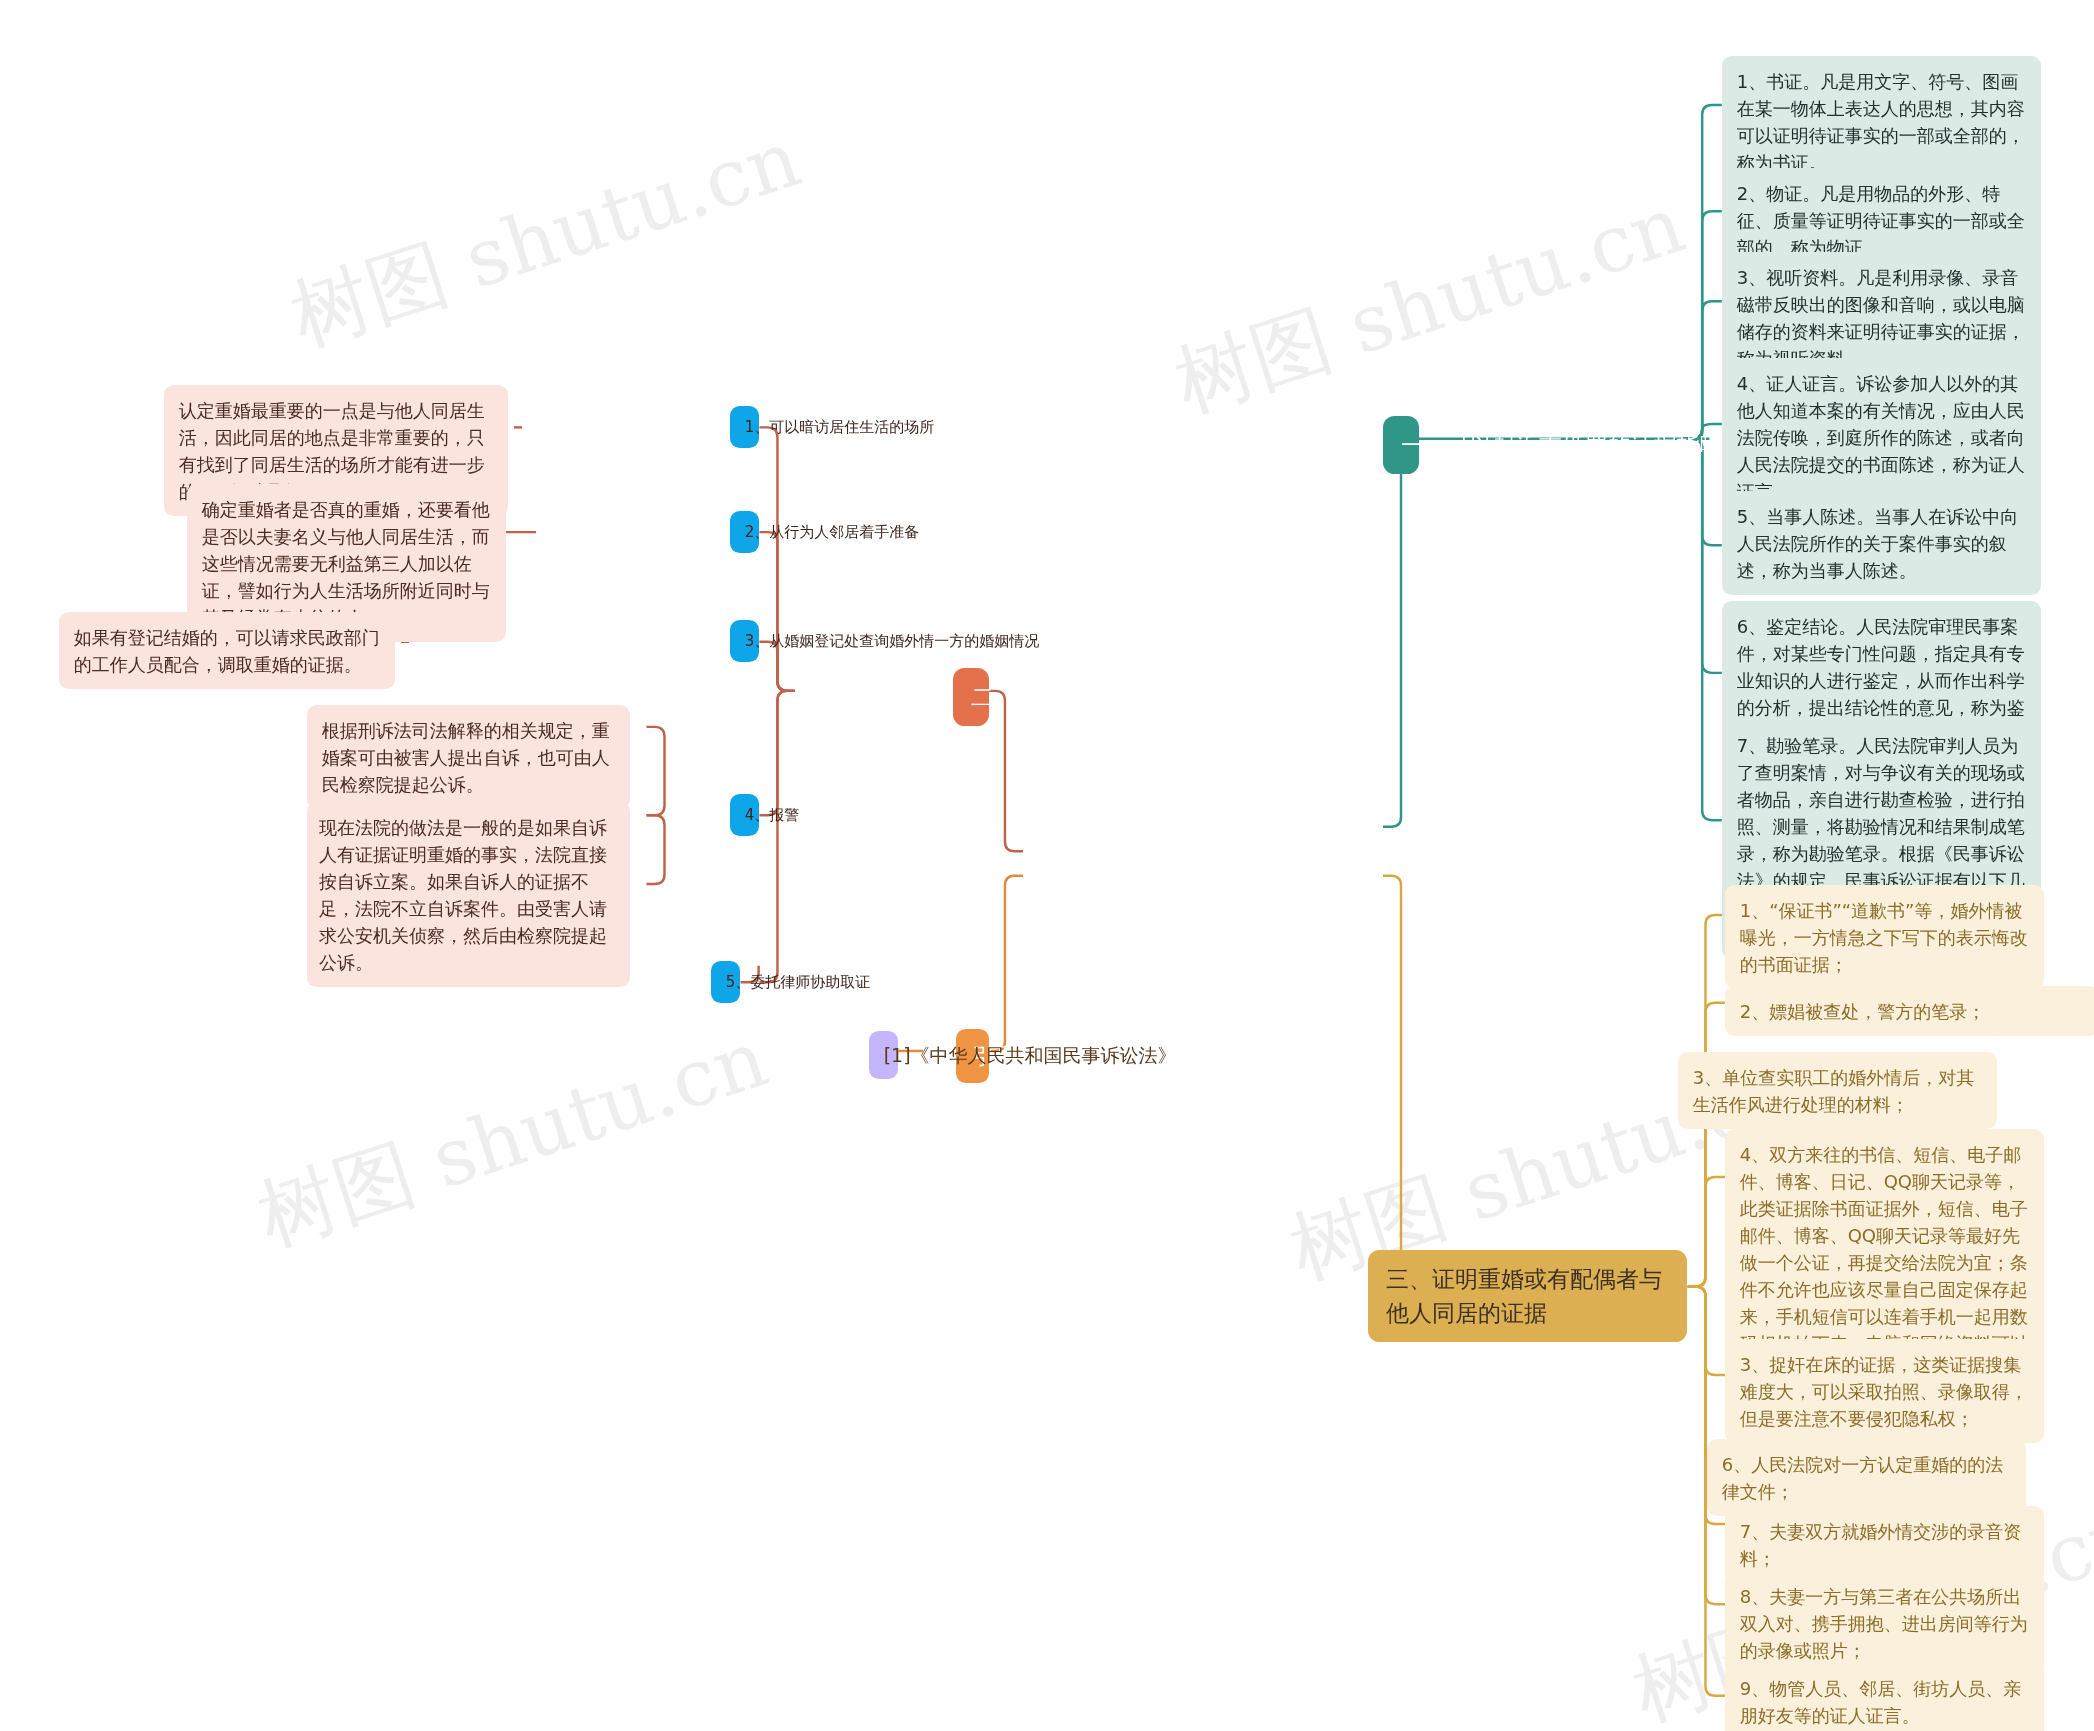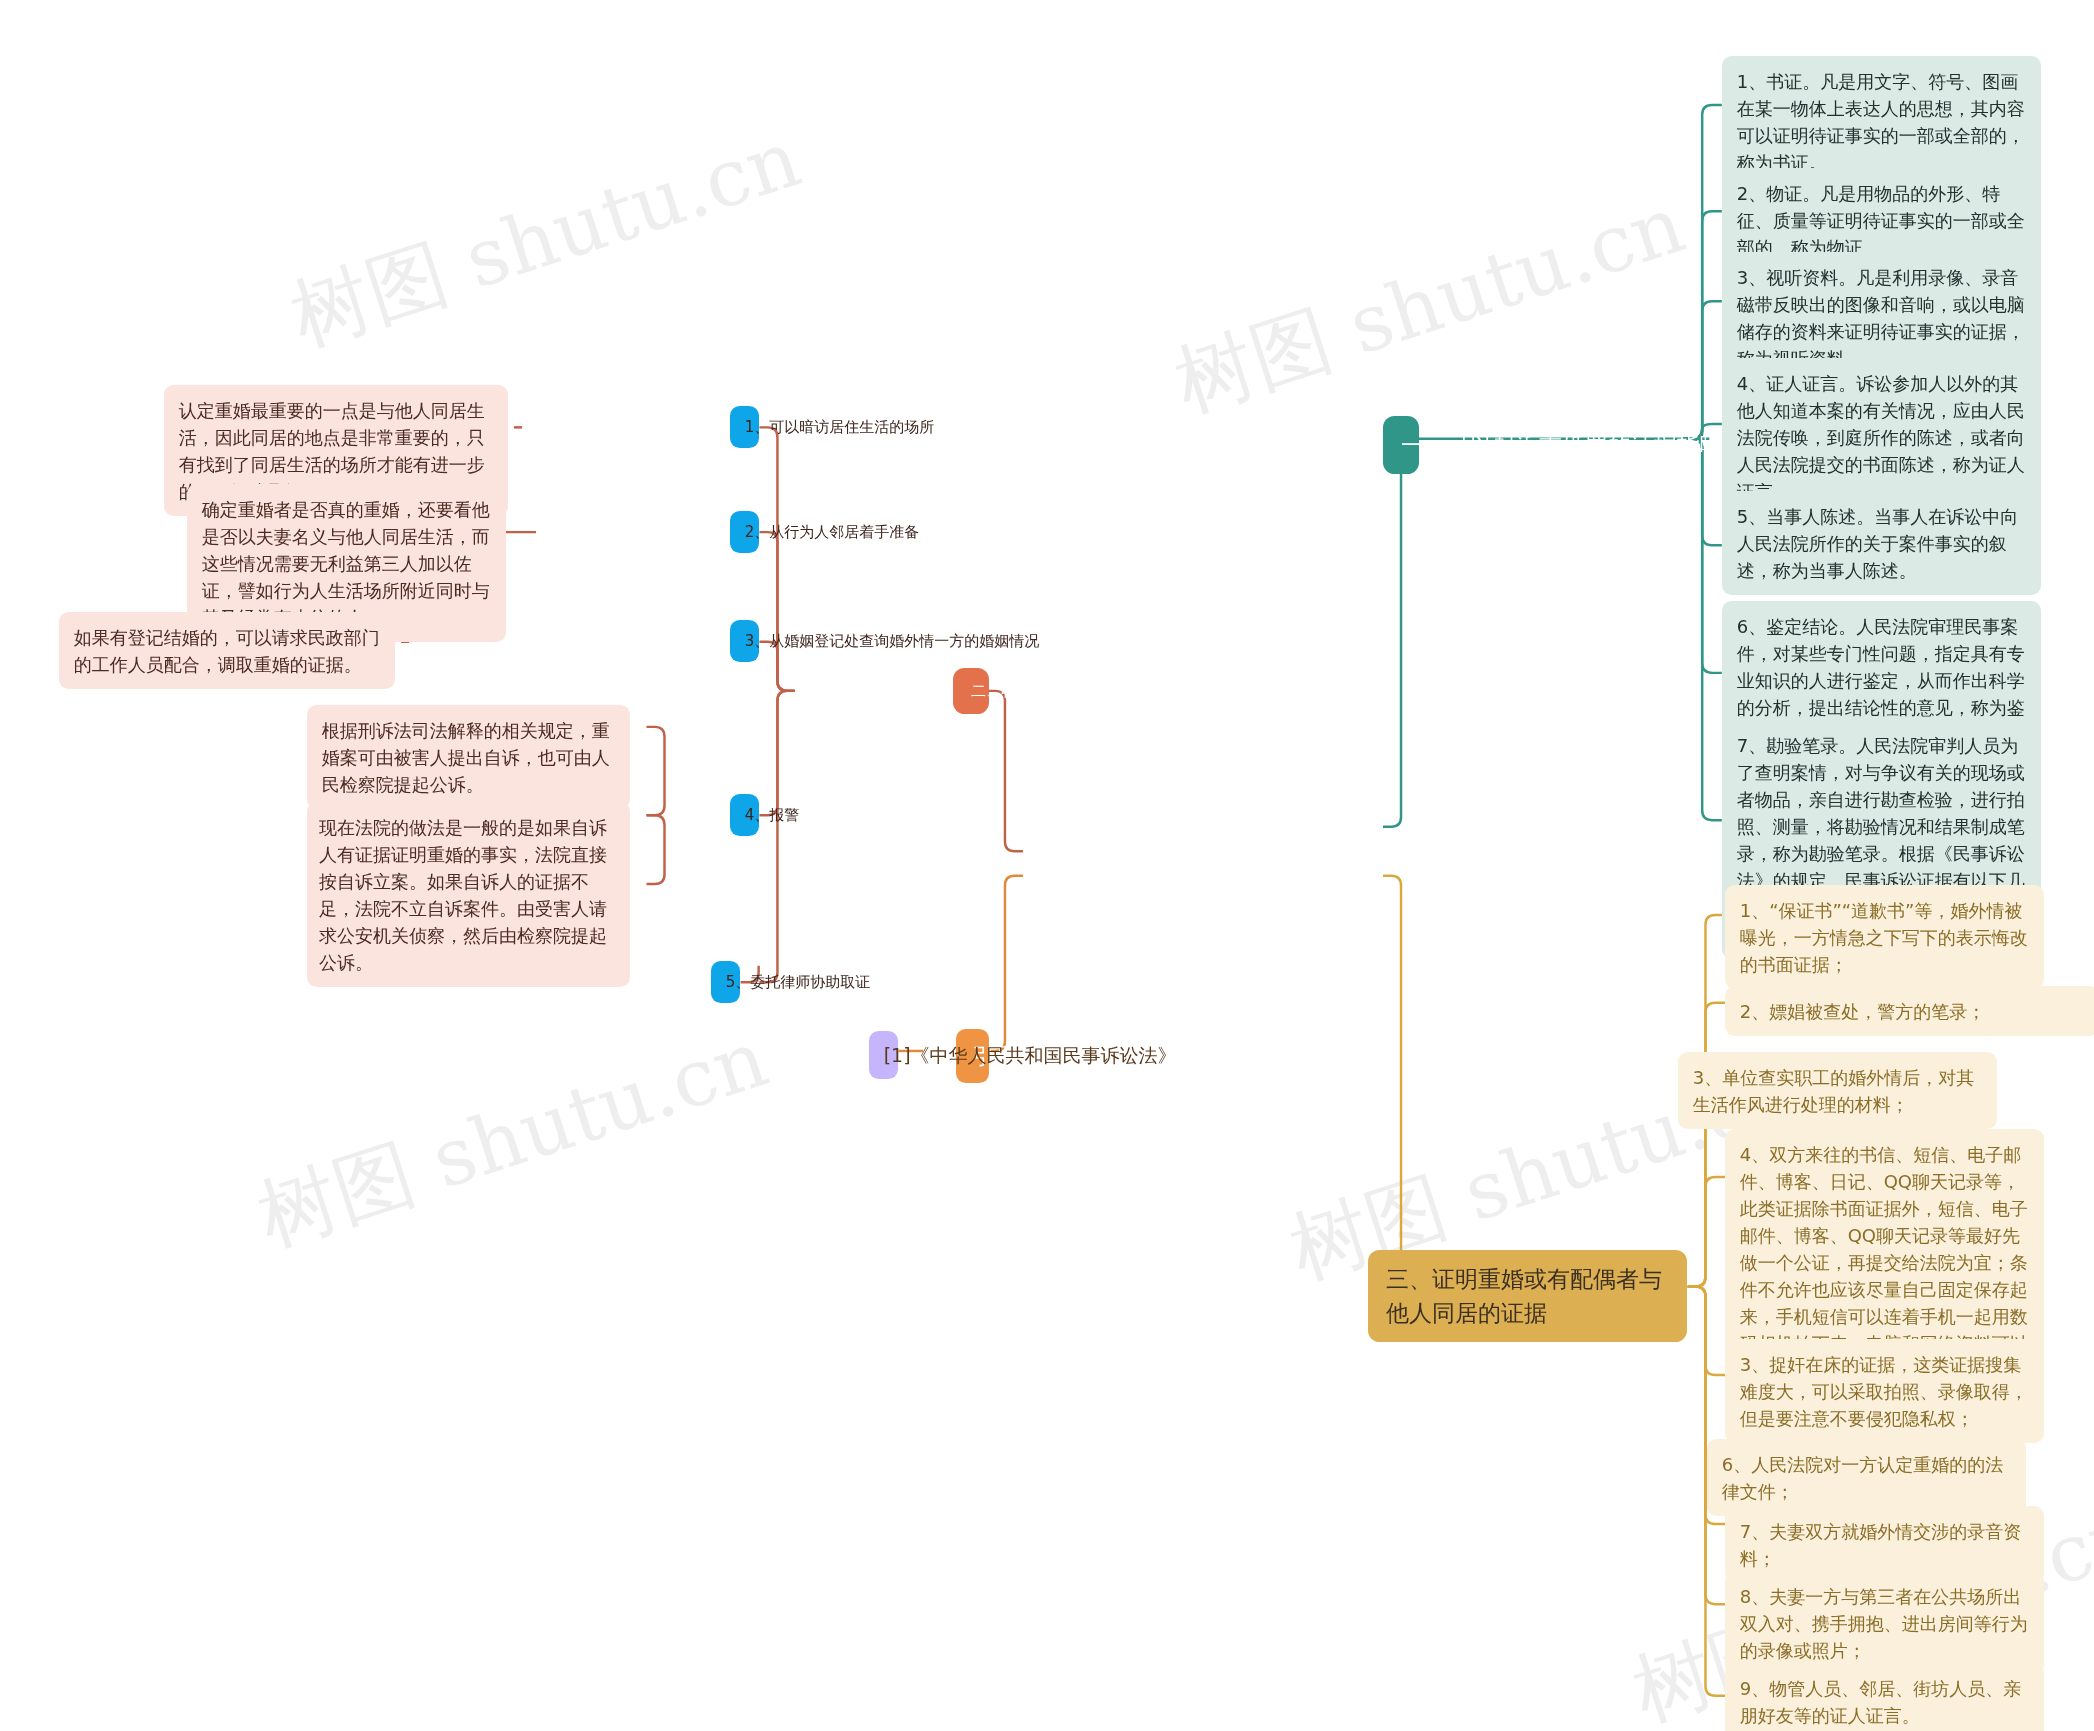--- a/index.html
+++ b/index.html
@@ -40,21 +40,21 @@
   .branch-teal{
     background:#2f9688;
     color:#ffffff;
     font-size:23px;
     padding:11.5px 18px;
     border-radius:11.5px;
   }
   .branch-orange{
     background:#e3714c;
     color:#ffffff;
-    font-size:15px;
+    font-size:23px;
     padding:11.5px 18px;
     border-radius:11.5px;
   }
   .branch-yellow{
     background:#dcaf52;
     color:#3b3021;
     font-size:23px;
     padding:11.5px 18px;
     border-radius:11.5px;
   }

